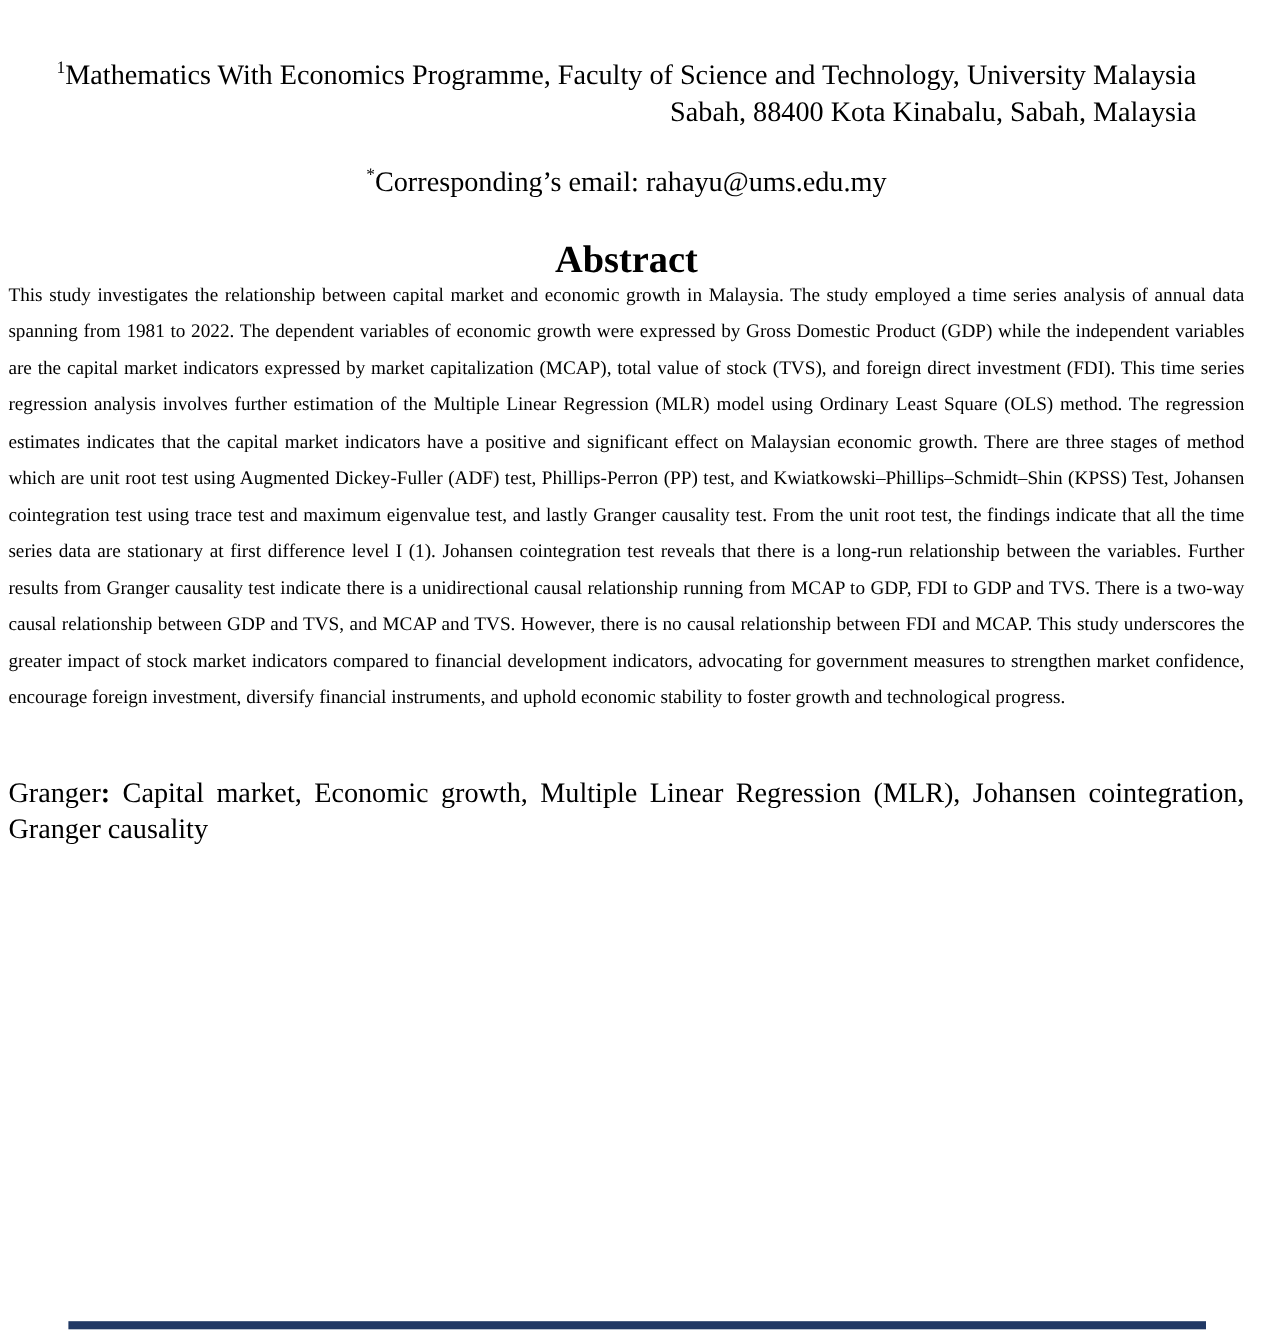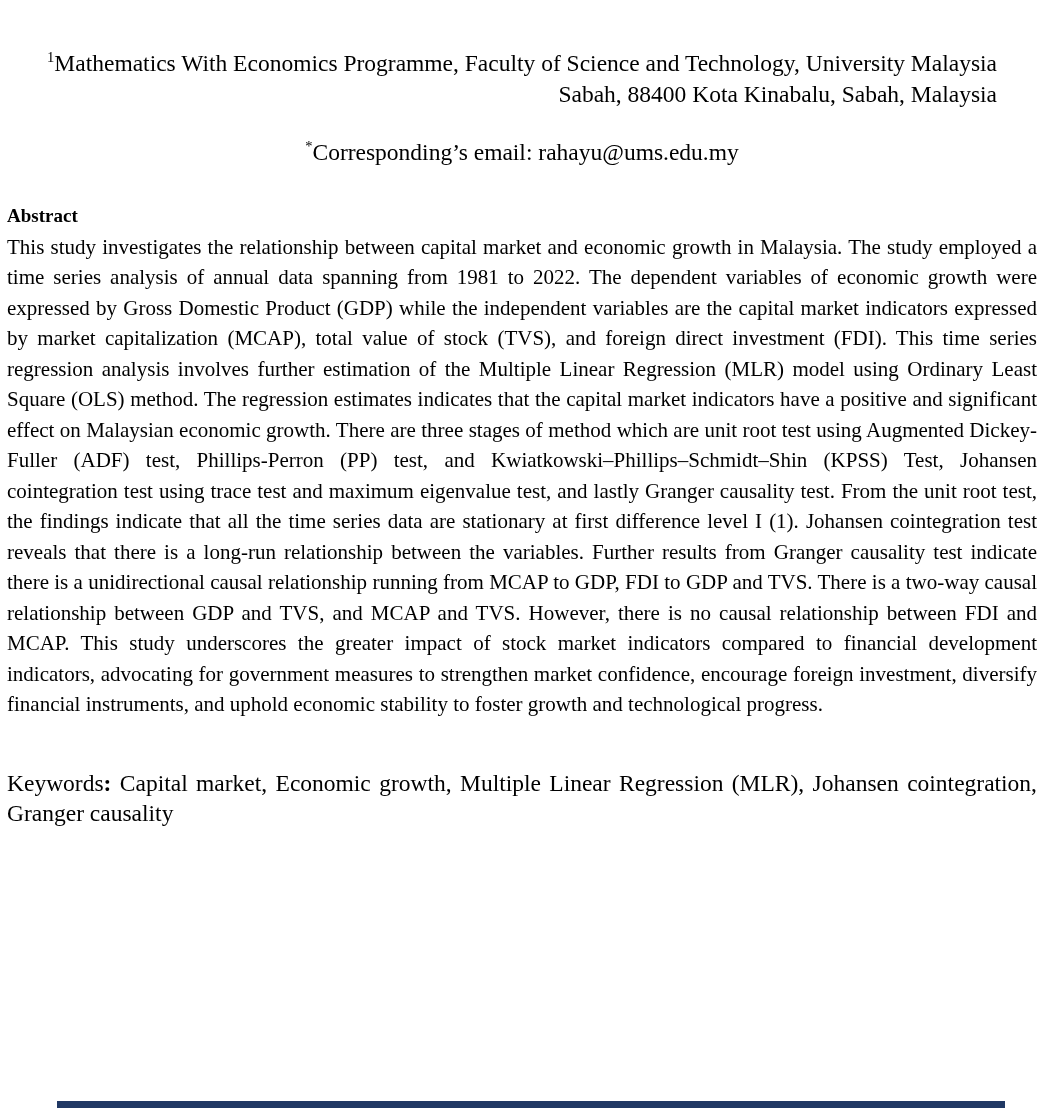--- a/index.html
+++ b/index.html
@@ -42,28 +42,28 @@
     margin: 38px 40px 0 40px;
   }
   .email {
     font-size: 23.5px;
     line-height: 30px;
     text-align: center;
     margin: 28px 0 0 0;
     font-family: Liberation Serif, serif;
   }
   .abstract-heading {
-    font-size: 19px;
+    font-size: 32px;
     font-weight: bold;
     line-height: 30.5px;
-    text-align: left;
+    text-align: center;
     margin: 34px 0 0 0;
   }
   .abstract-body {
-    font-size: 21px;
+    font-size: 16px;
     line-height: 30.5px;
     text-align: justify;
     margin: 0;
   }
   .keywords {
     font-size: 23.5px;
     line-height: 30.5px;
     text-align: justify;
     margin: 48px 0 0 0;
   }
@@ -92,17 +92,17 @@
 
 
   <p class="affiliation"><sup>1</sup><span>Mathematics With Economics Programme, Faculty of Science and Technology, University Malaysia Sabah, 88400 Kota Kinabalu, Sabah, Malaysia</span></p>
 
   <p class="email"><sup>*</sup><span>Corresponding’s email: rahayu@ums.edu.my</span></p>
 
   <p class="abstract-heading">Abstract</p>
 
   <p class="abstract-body">This study investigates the relationship between capital market and economic growth in Malaysia. The study employed a time series analysis of annual data spanning from 1981 to 2022. The dependent variables of economic growth were expressed by Gross Domestic Product (GDP) while the independent variables are the capital market indicators expressed by market capitalization (MCAP), total value of stock (TVS), and foreign direct investment (FDI). This time series regression analysis involves further estimation of the Multiple Linear Regression (MLR) model using Ordinary Least Square (OLS) method. The regression estimates indicates that the capital market indicators have a positive and significant effect on Malaysian economic growth. There are three stages of method which are unit root test using Augmented Dickey-Fuller (ADF) test, Phillips-Perron (PP) test, and Kwiatkowski–Phillips–Schmidt–Shin (KPSS) Test, Johansen cointegration test using trace test and maximum eigenvalue test, and lastly Granger causality test. From the unit root test, the findings indicate that all the time series data are stationary at first difference level I (1). Johansen cointegration test reveals that there is a long-run relationship between the variables. Further results from Granger causality test indicate there is a unidirectional causal relationship running from MCAP to GDP, FDI to GDP and TVS. There is a two-way causal relationship between GDP and TVS, and MCAP and TVS. However, there is no causal relationship between FDI and MCAP. This study underscores the greater impact of stock market indicators compared to financial development indicators, advocating for government measures to strengthen market confidence, encourage foreign investment, diversify financial instruments, and uphold economic stability to foster growth and technological progress.</p>
 
-  <p class="keywords"><span>Keywords</span><span class="kw-colon">: </span><span>Capital market, Economic growth, Multiple Linear Regression (MLR), Johansen cointegration, Granger causality</span></p>
+  <p class="keywords"><span>Granger</span><span class="kw-colon">: </span><span>Capital market, Economic growth, Multiple Linear Regression (MLR), Johansen cointegration, Granger causality</span></p>
 
 </div>
 
 <div class="bottom-bar" style="background: rgb(32, 56, 100);"></div>
 
 </body></html>

